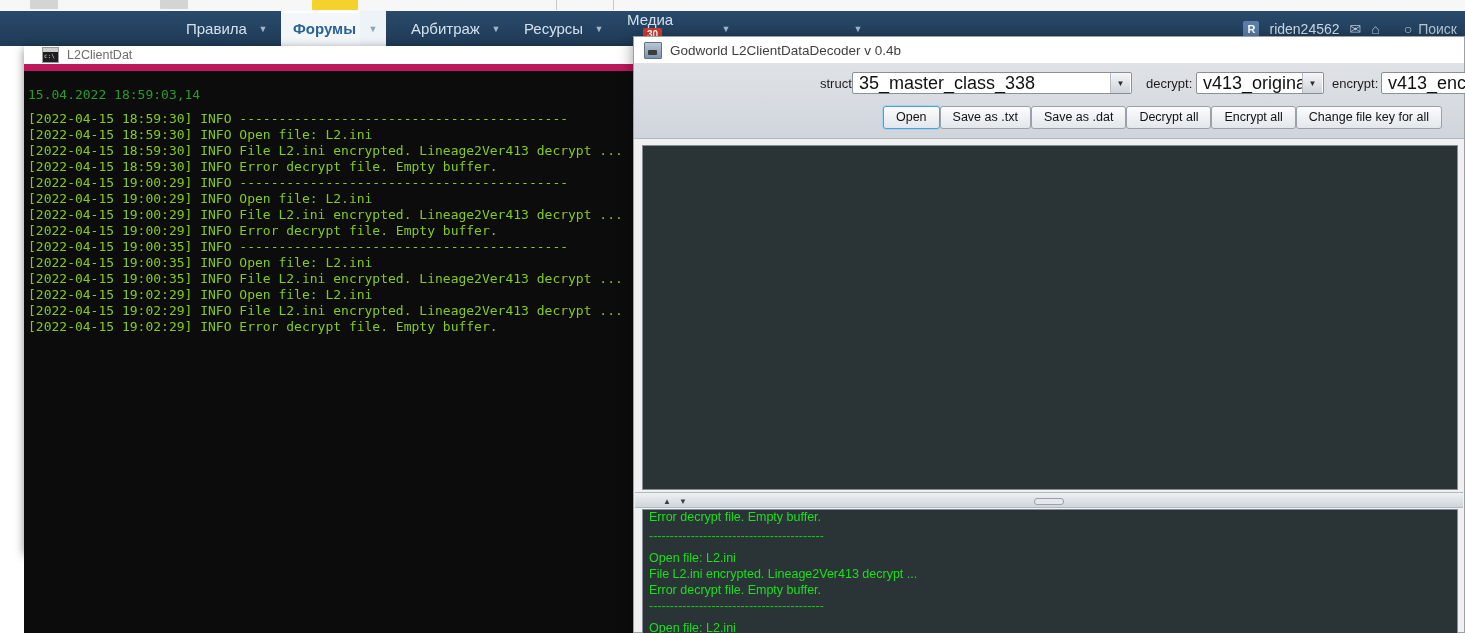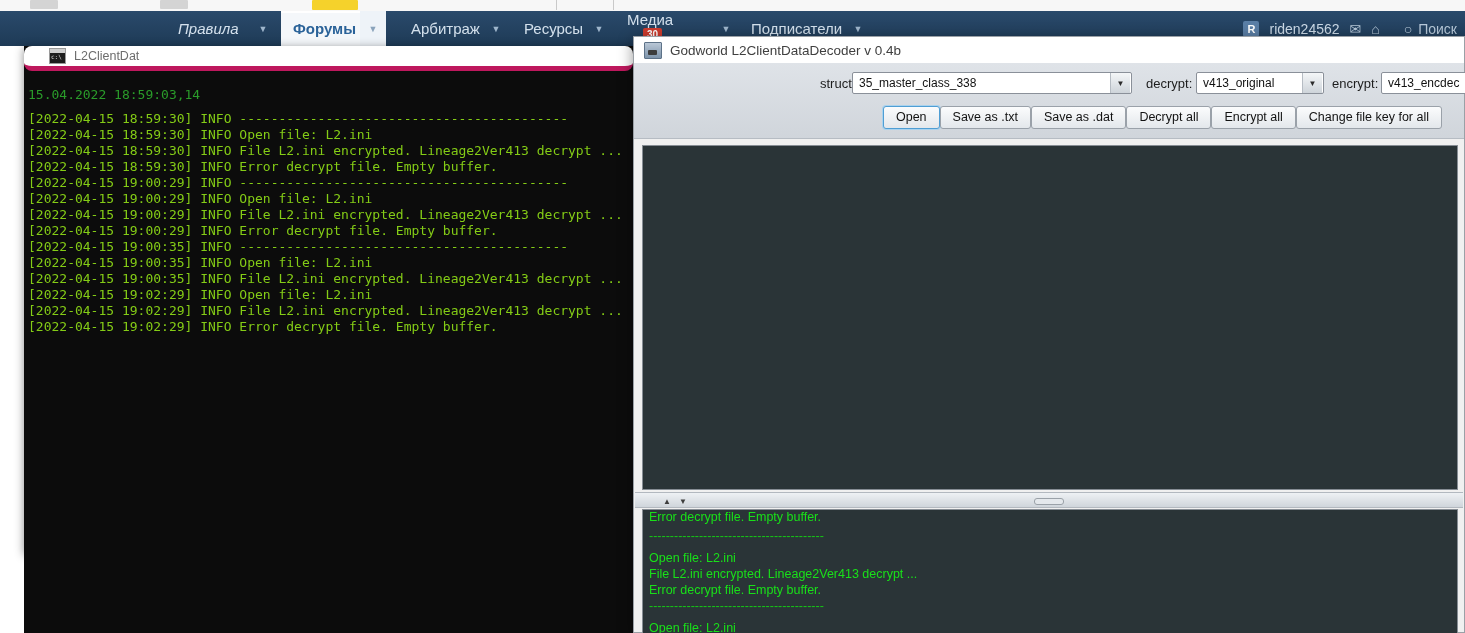--- a/index.html
+++ b/index.html
@@ -47,21 +47,21 @@
   #similar-box{position:absolute;left:173px;top:558px;width:1060px;height:75px;background:#f7f9fb;
         border:1px solid #e2e7ec;box-sizing:border-box;}
   #similar-title{position:absolute;left:16px;top:13px;font-size:19px;color:#3c6a97;}
   #left-ed-col{position:absolute;left:173px;top:493px;width:140px;height:46px;background:#f7f9fb;
         border-right:1px solid #e7ebef;box-sizing:border-box;}
 
   
   #console-win{position:absolute;left:24px;top:46px;width:609px;height:507px;
         background:#0c0c0c;box-shadow:0 2px 9px rgba(0,0,0,.45);}
   #console-title{height:25px;background:#ffffff;display:flex;align-items:center;gap:8px;
-        padding-left:25px;box-sizing:border-box;border-bottom:5px solid #be185d;border-radius:8px;}
+        padding-left:18px;box-sizing:border-box;border-bottom:7px solid #be185d;}
   #console-title .cicon{width:15px;height:14px;background:#1d1d1d;border:1px solid #9a9a9a;
         position:relative;flex:none;}
   #console-title .cicon::before{content:"";position:absolute;left:0;top:0;right:0;height:4px;background:#cfcfcf;}
   #console-title .cicon::after{content:"c:\\";position:absolute;left:1px;top:4px;font-size:6px;
         color:#d8d8d8;font-family:"DejaVu Sans Mono",monospace;line-height:8px;}
   .ct-label{font-size:12.5px;color:#6d6d6d;}
   #console-body{height:618px;background:#0c0c0c;overflow:hidden;padding:16px 0 0 4px;box-sizing:border-box;}
   .cline{font-family:"DejaVu Sans Mono","Liberation Mono",monospace;font-size:13px;line-height:16px;
         color:#84cc16;white-space:pre;}
   .cline.first{color:#2a9c2a;margin-bottom:8px;}
@@ -77,21 +77,21 @@
   #dec-title .dicon::after{content:"";position:absolute;left:3px;top:7px;width:9px;height:5px;
         background:#3c3c3c;border-radius:1px;}
   .dt-label{font-size:13.5px;color:#404040;}
 
   #dec-toolbar{position:relative;height:76px;background:#d9dde2;
         background:linear-gradient(#dfe3e8,#d0d5db);border-bottom:1px solid #b6bcc3;box-sizing:border-box;}
   .tb-row1{position:absolute;left:0;top:8px;width:100%;height:24px;display:flex;align-items:center;}
   .tb-lbl{font-size:13px;color:#1d1d1d;}
   .combo{height:22px;background:#ffffff;border:1px solid #8a9099;border-radius:2px;
         display:flex;align-items:center;box-sizing:border-box;position:relative;}
-  .combo .cv{flex:1;padding-left:6px;font-size:12px;color:#111;white-space:nowrap;overflow:hidden;}
+  .combo .cv{flex:1;padding-left:6px;font-size:18px;color:#111;white-space:nowrap;overflow:hidden;}
   .combo .carrow{width:19px;height:20px;margin:0 1px 0 0;border-left:1px solid #b6bcc3;
         background:linear-gradient(#f4f6f8,#ced4da);display:flex;align-items:center;justify-content:center;
         font-size:8px;color:#2a2a2a;flex:none;}
   .tbtn{height:23px;background:linear-gradient(#fbfcfd,#e3e7eb);border:1px solid #9aa1a9;
         border-radius:3px;font-size:12.5px;color:#121212;display:flex;align-items:center;
         justify-content:center;padding:0 12px;box-sizing:border-box;white-space:nowrap;}
   .tbtn.focus{border-color:#4f9ed4;box-shadow:0 0 0 1px #a9d2ee;}
   #btn-row{position:absolute;left:0;top:41px;width:100%;height:26px;display:flex;align-items:center;
         justify-content:flex-end;gap:0;padding-right:22px;box-sizing:border-box;}
 
@@ -123,21 +123,21 @@
   <div id="bookmark-strip">
     <div class="bm-chip" style="left:30px;width:28px;"></div>
     <div class="bm-chip" style="left:160px;width:28px;"></div>
     <div class="bm-yellow"></div>
     <div class="bm-sep" style="left:556px;"></div>
     <div class="bm-sep" style="left:613px;"></div>
   </div>
 
   <div id="forum-nav">
     <div id="forum-nav-inner">
-      <div class="nav-item" style="left:167px;font-style:italic;">
+      <div class="nav-item" style="left:175px;">
         <span>Правила</span>
       </div>
       <div class="nav-caret" style="left:250px;">▼</div>
 
       <div class="nav-item active" style="left:281px;padding-left:12px;">
         <span>Форумы</span>
       </div>
       <div class="nav-caret on-light" style="left:360px;">▼</div>
 
       <div class="nav-item" style="left:400px;">
@@ -149,23 +149,20 @@
         <span>Ресурсы</span>
       </div>
       <div class="nav-caret" style="left:586px;">▼</div>
 
       <div class="nav-item" style="left:616px;flex-direction:column;">
         <span>Медиа</span>
         <span class="nav-badge">30</span>
       </div>
       <div class="nav-caret" style="left:713px;">▼</div>
 
-      <div class="nav-item" style="left:740px;">
-        <span>Подписатели</span>
-      </div>
       <div class="nav-caret" style="left:845px;">▼</div>
 
       <div id="user-area">
         <div class="user-avatar">R</div>
         <div class="user-name">riden24562</div>
         <div class="hdr-ico">✉</div>
         <div class="hdr-ico">⌂</div>
         <div class="search-box">
           <span>○</span>
           <span>Поиск</span>

